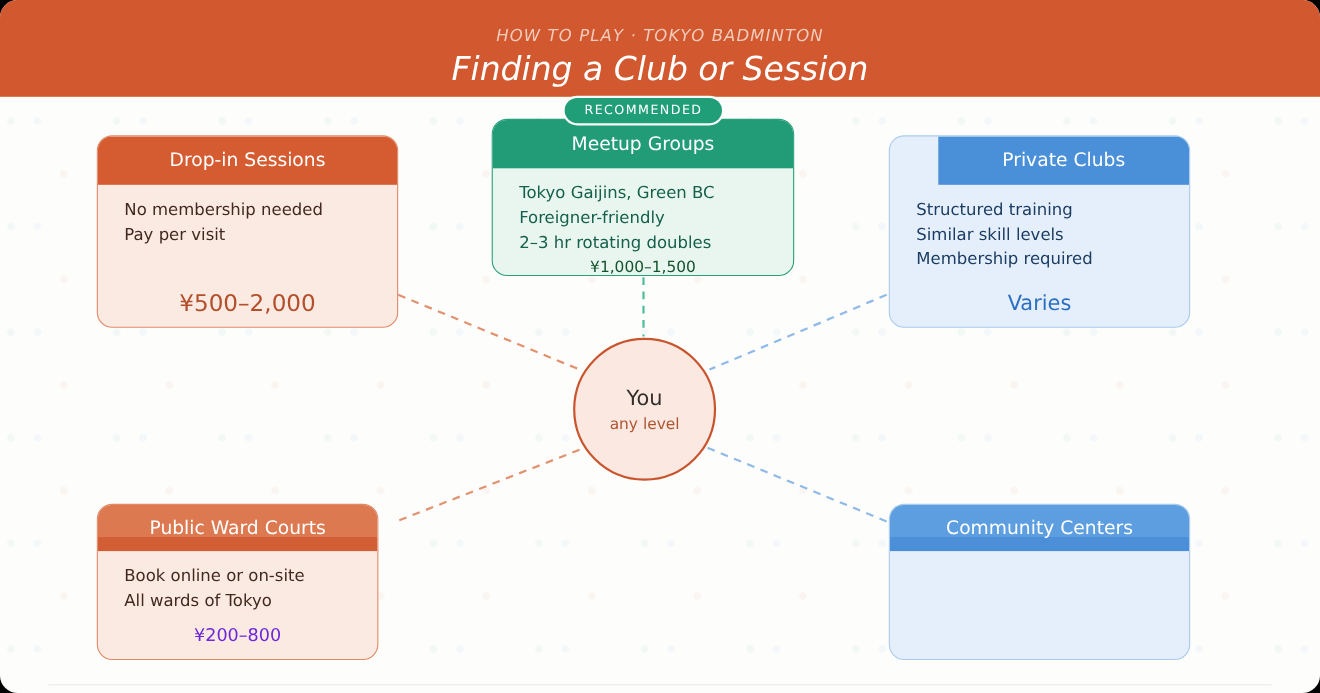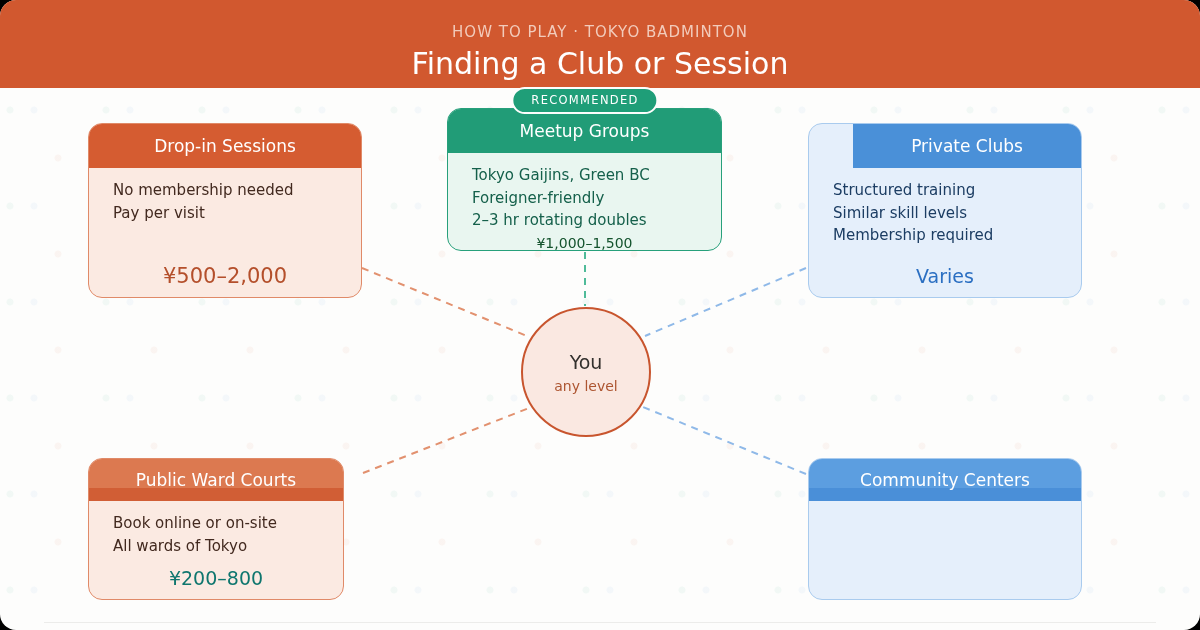--- a/index.html
+++ b/index.html
@@ -17,20 +17,21 @@
     background-size: 96px 96px, 96px 96px, 96px 96px;
     background-position: 0 100px, 48px 148px, 24px 196px;
   }
 
   
   .banner {
     position: absolute; left: 0; top: 0; width: 1200px; height: 88px;
     background: #D1582F;
     display: flex; flex-direction: column; align-items: center; justify-content: center;
     padding-top: 16px;
+    font-style: italic;
   }
   .banner .eyebrow {
     font-size: 15px; letter-spacing: 1px; color: #F2CBBB; font-weight: 400;
   }
   .banner .title {
     font-size: 30px; color: #FFFFFF; font-weight: 400; margin-top: 5px;
   }
 
   
   svg.connectors { position: absolute; left: 0; top: 0; pointer-events: none; }
@@ -58,21 +59,21 @@
   .card.pos-ward .card-header, .card.pos-community .card-header { height: 42px; }
 
   .theme-orange { border: 1px solid #E08A68; background: #FBEAE2; }
   .theme-orange .card-header { background: #D55C31; }
   .theme-orange .card-body { color: #42291F; }
   .theme-orange .price { color: #B44F2B; font-size: 21px; }
 
   .theme-orange-light { border: 1px solid #E08A68; background: #FBEAE2; }
   .theme-orange-light .card-header { background: linear-gradient(180deg, #DC7950 0%, #DC7950 70%, #D15E35 70%, #D15E35 100%); }
   .theme-orange-light .card-body { color: #42291F; }
-  .theme-orange-light .price { color: #0f766e; font-size: 19px; }
+  .theme-orange-light .price { color: #6d28d9; font-size: 16px; }
 
   .theme-green { border: 1.5px solid #27A07B; background: #E9F6F0; }
   .theme-green .card-header { background: #219C77; }
   .theme-green .card-body { color: #15604B; }
   .theme-green .price { color: #14532d; font-size: 14px; margin-top: 0; }
 
   .theme-blue { border: 1px solid #A9CBEE; background: #E5EFFB; }
   .theme-blue .card-header { background: #4A90D8; margin-left: 44px; }
   .theme-blue .card-body { color: #1C3D63; }
   .theme-blue .price { color: #2B6FC2; font-size: 19px; }

